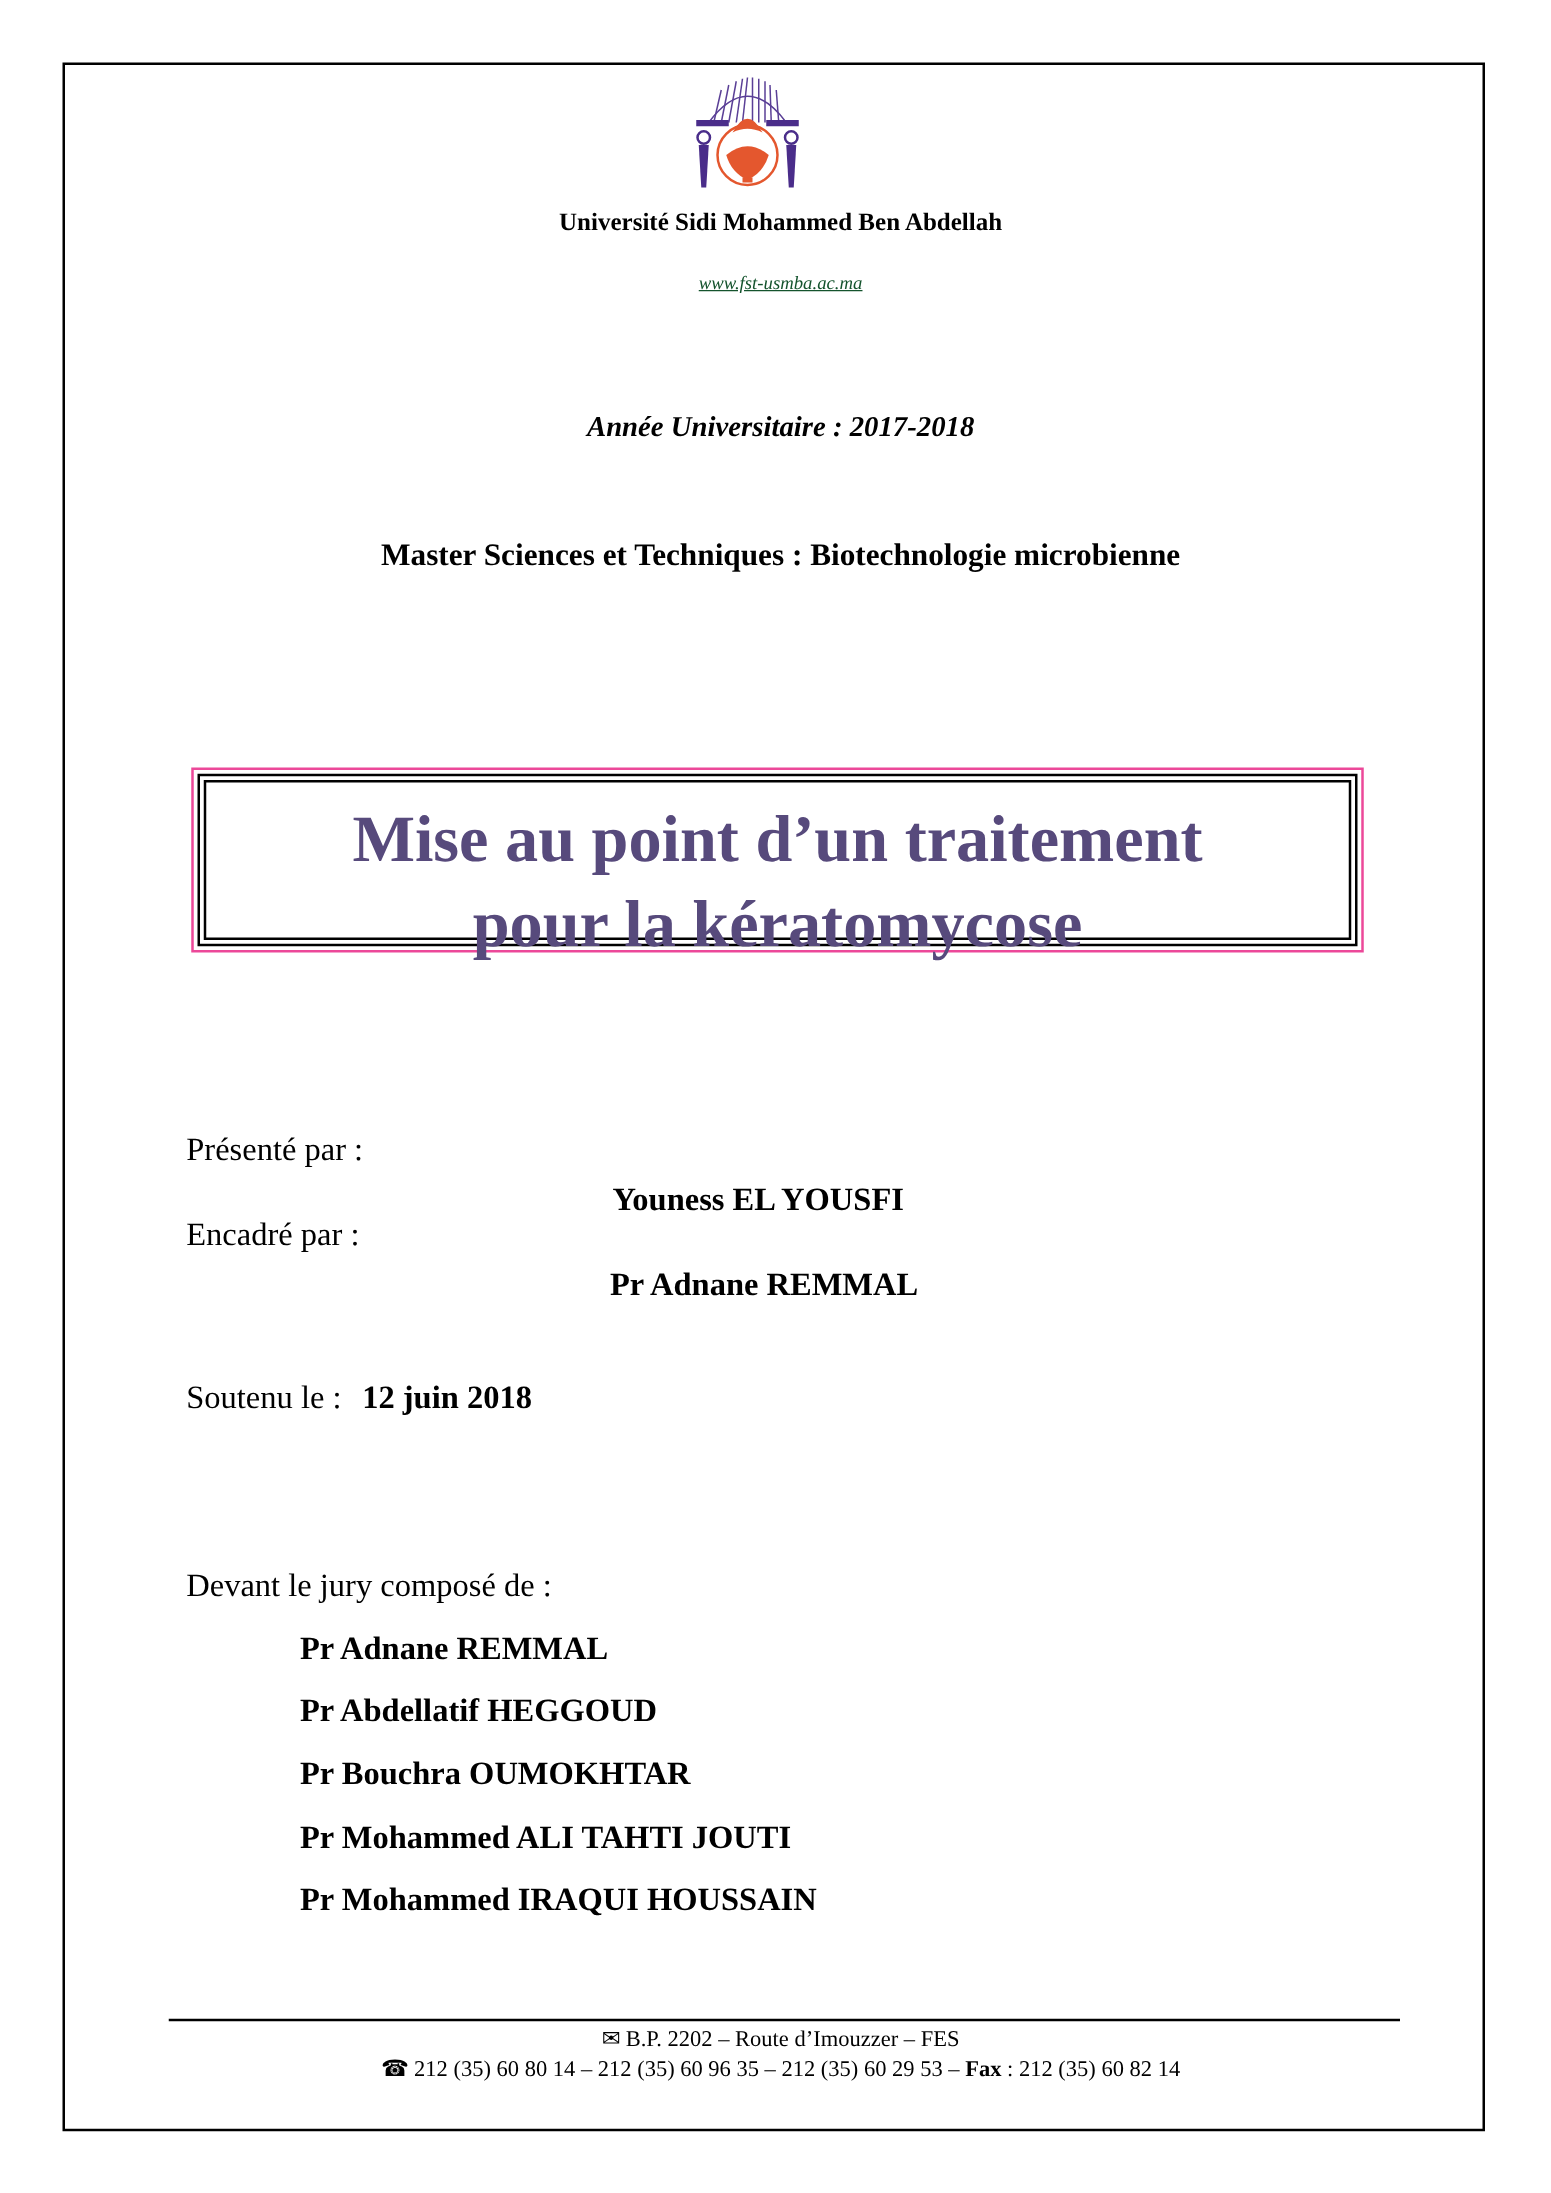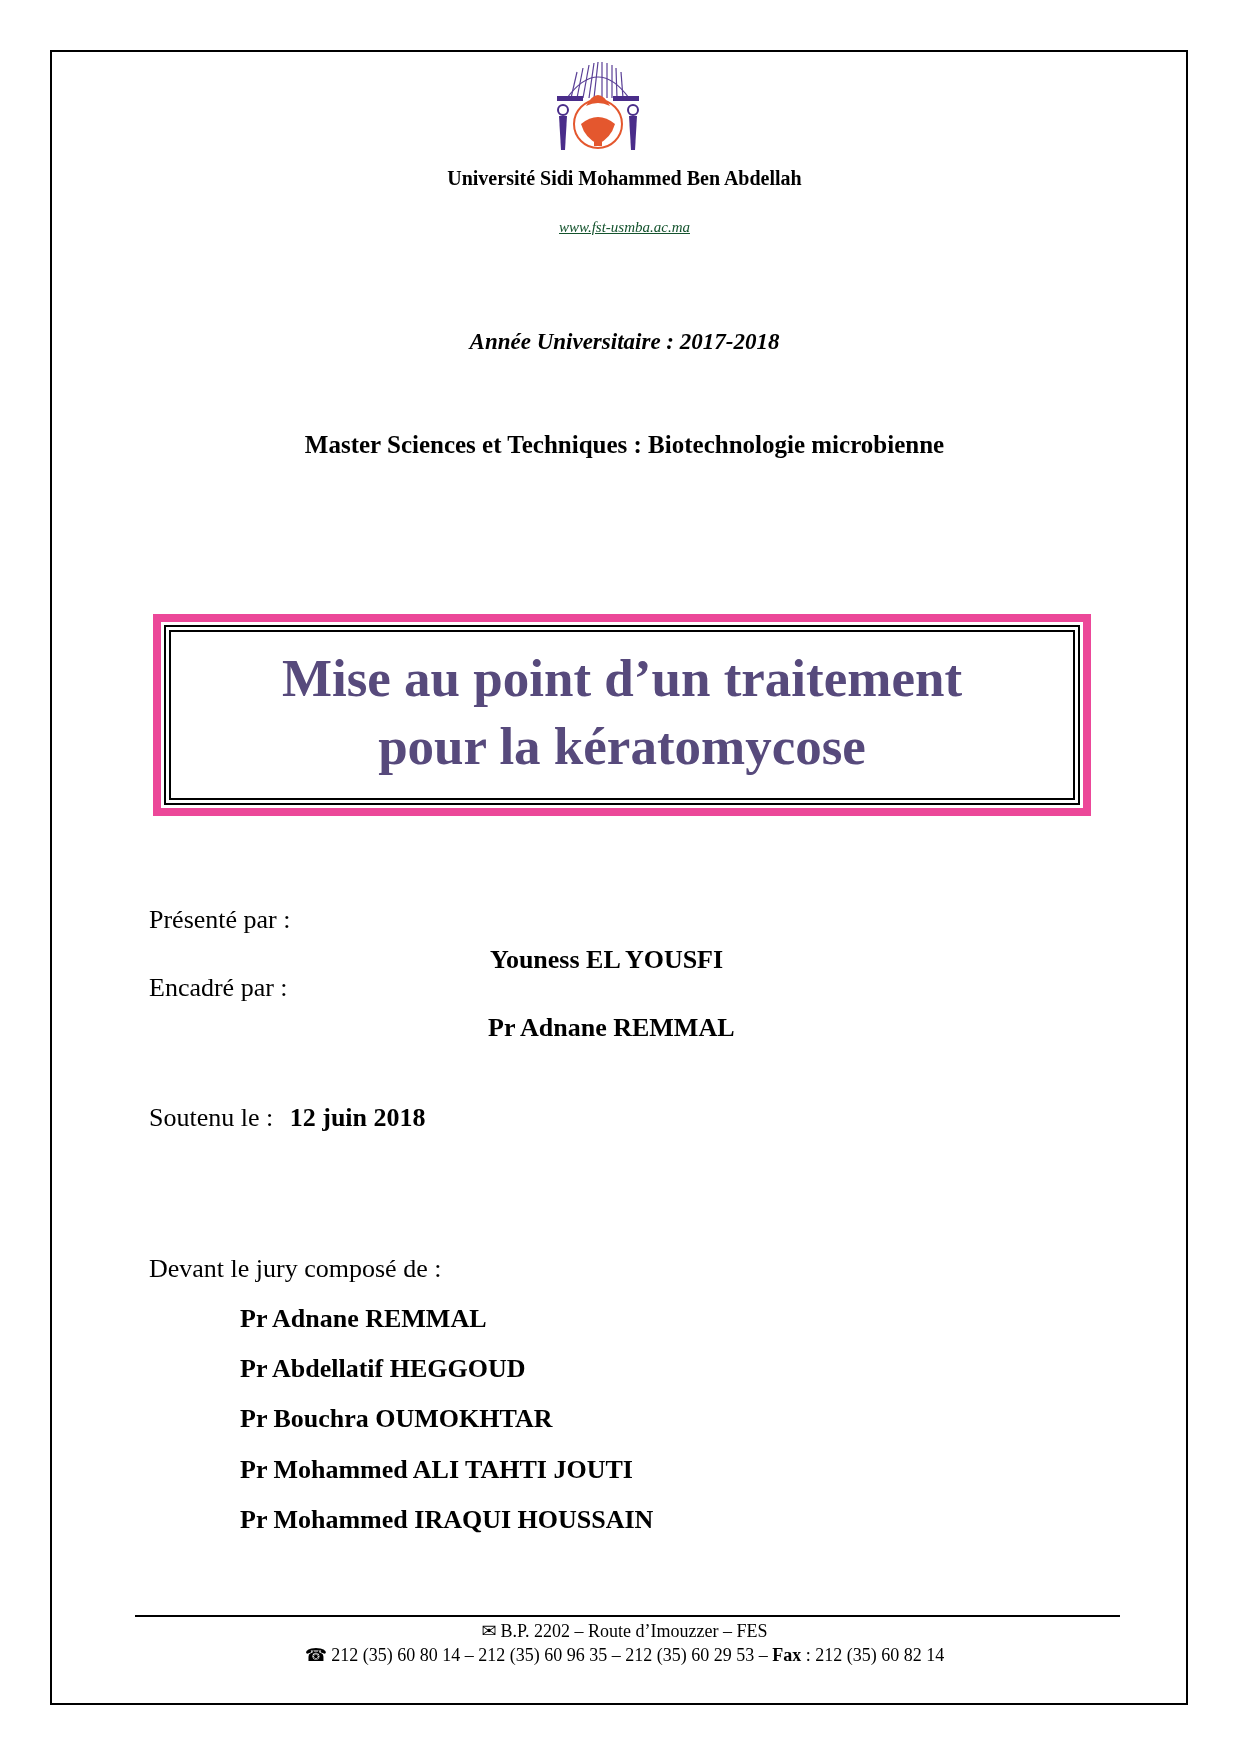--- a/index.html
+++ b/index.html
@@ -11,22 +11,22 @@
   .center { left:4px; width:1241px; text-align:center; }
   .b { font-weight:bold; }
 
   .logo { left:553px; top:58px; width:90px; height:96px; }
 
   .uni { top:165px; font-size:20px; line-height:26px; font-weight:bold; }
   .url { top:219px; font-size:15px; font-weight:normal; font-style:italic; color:#14532d; text-decoration:underline; }
   .annee { top:329px; font-size:23px; font-weight:bold;font-style:italic; }
   .master { top:428px; font-size:25px; font-weight:bold; line-height:34px; }
 
-  .title-box { left:153px; top:614px; width:938px; height:202px; box-sizing:border-box;
-               border:8px solid #ec4899; }
+  .title-box { left:153px; top:614px; width:938px; height:148px; box-sizing:border-box;
+               border:2px solid #ec4899; }
   .title-box .inner1 { position:absolute; inset:3px; border:2px solid #000; }
   .title-box .inner2 { position:absolute; inset:8px; border:2px solid #000; }
   .title-text { position:absolute; left:0; right:0; top:22px; text-align:center;
                 font-size:53px; line-height:68px; font-weight:bold; color:#574a7c; }
 
   .label { left:149px; font-size:26px; }
   .value { font-size:26px; font-weight:bold; }
   .jury-item { left:240px; font-size:26px; font-weight:bold; }
 
   .footer-line { left:135px; top:1615px; width:985px; height:0; border-top:2px solid #000; }

